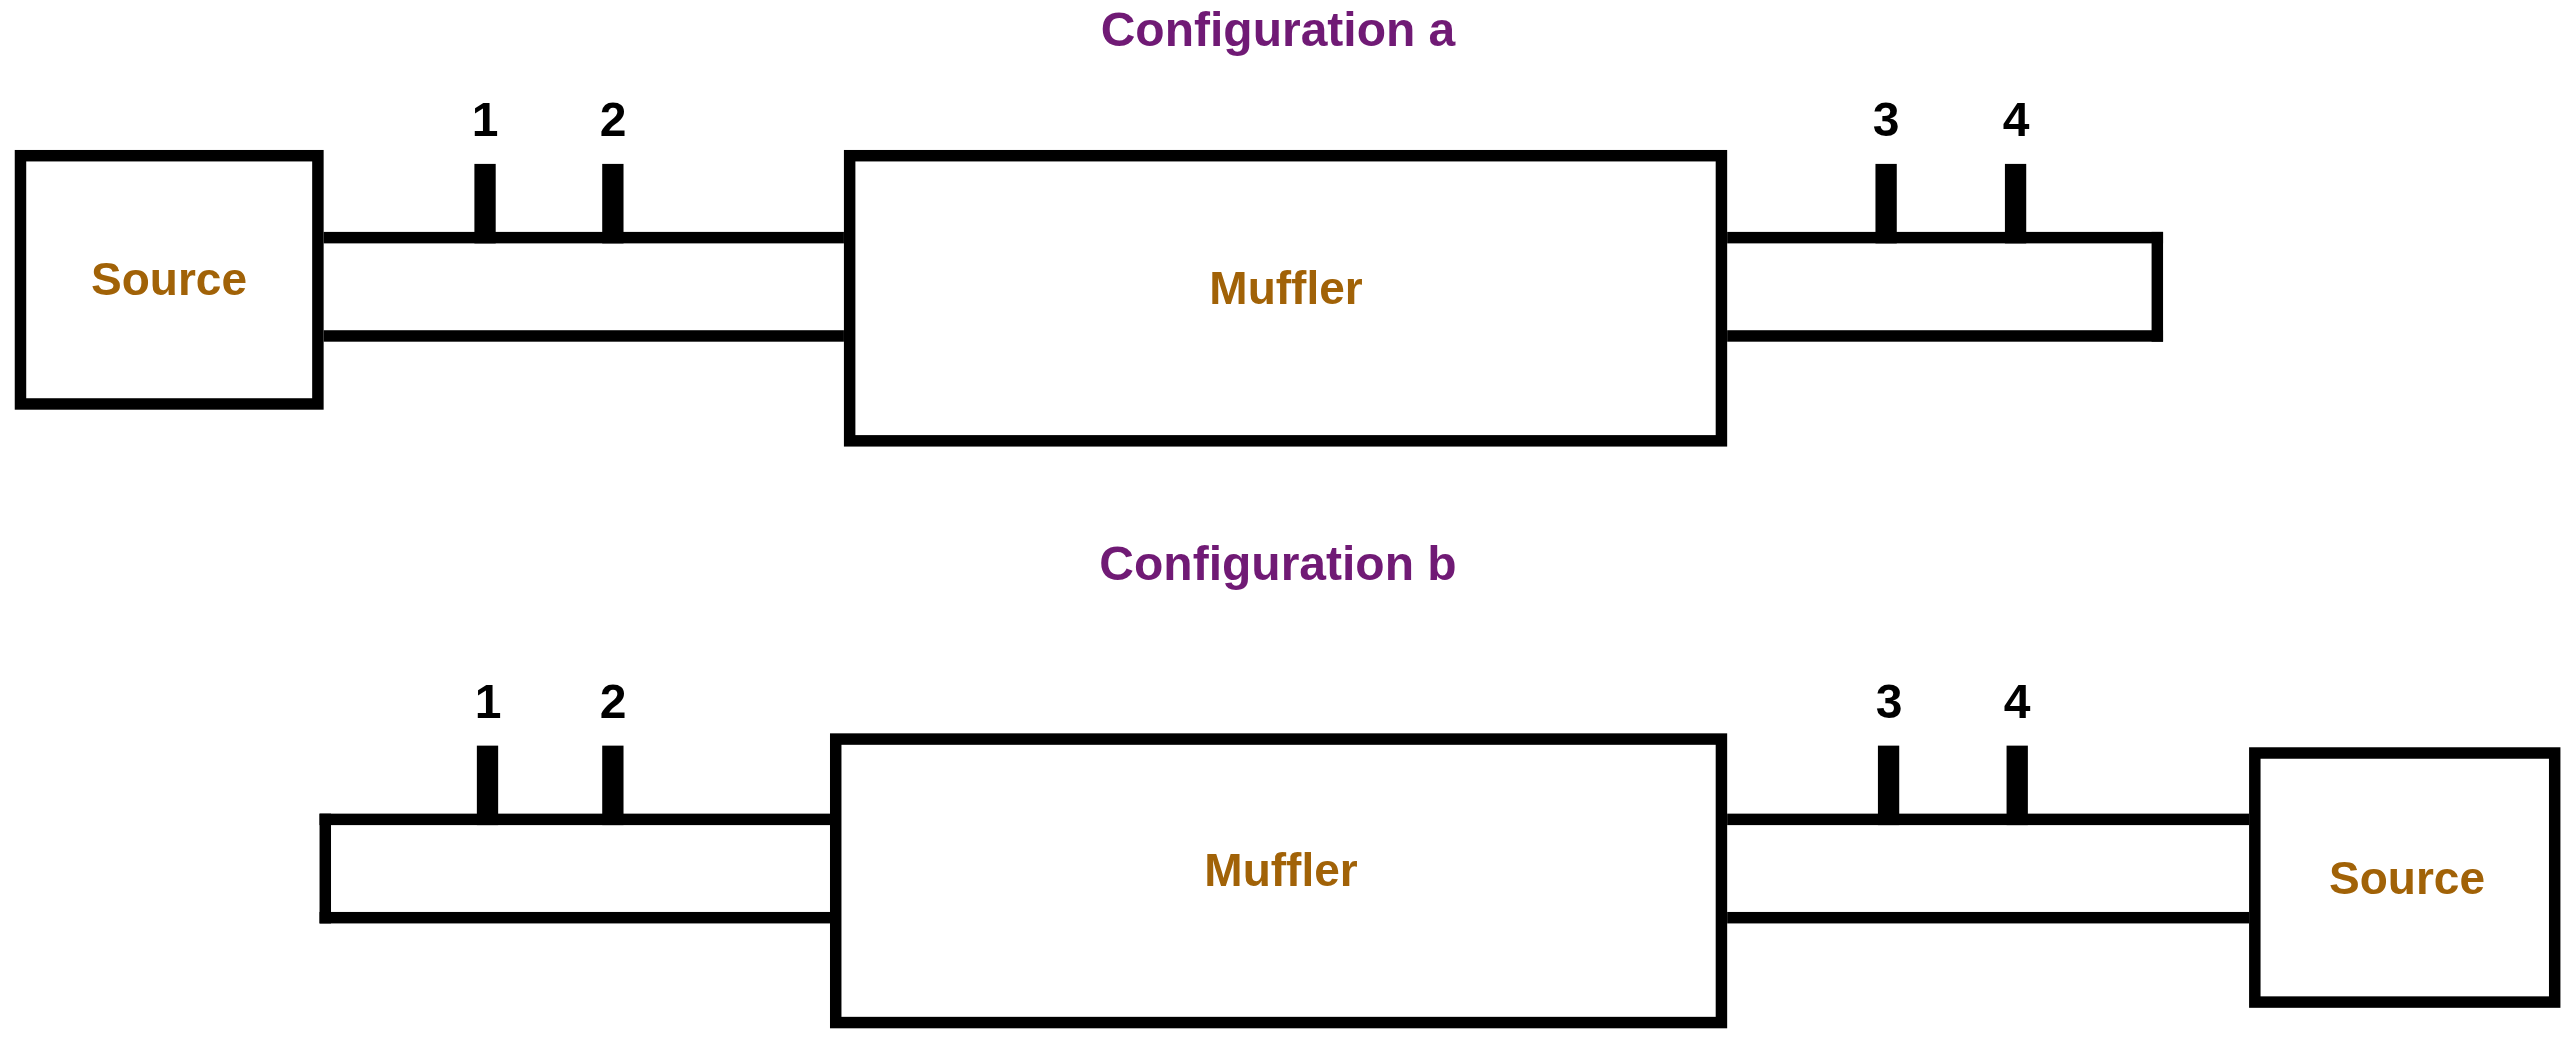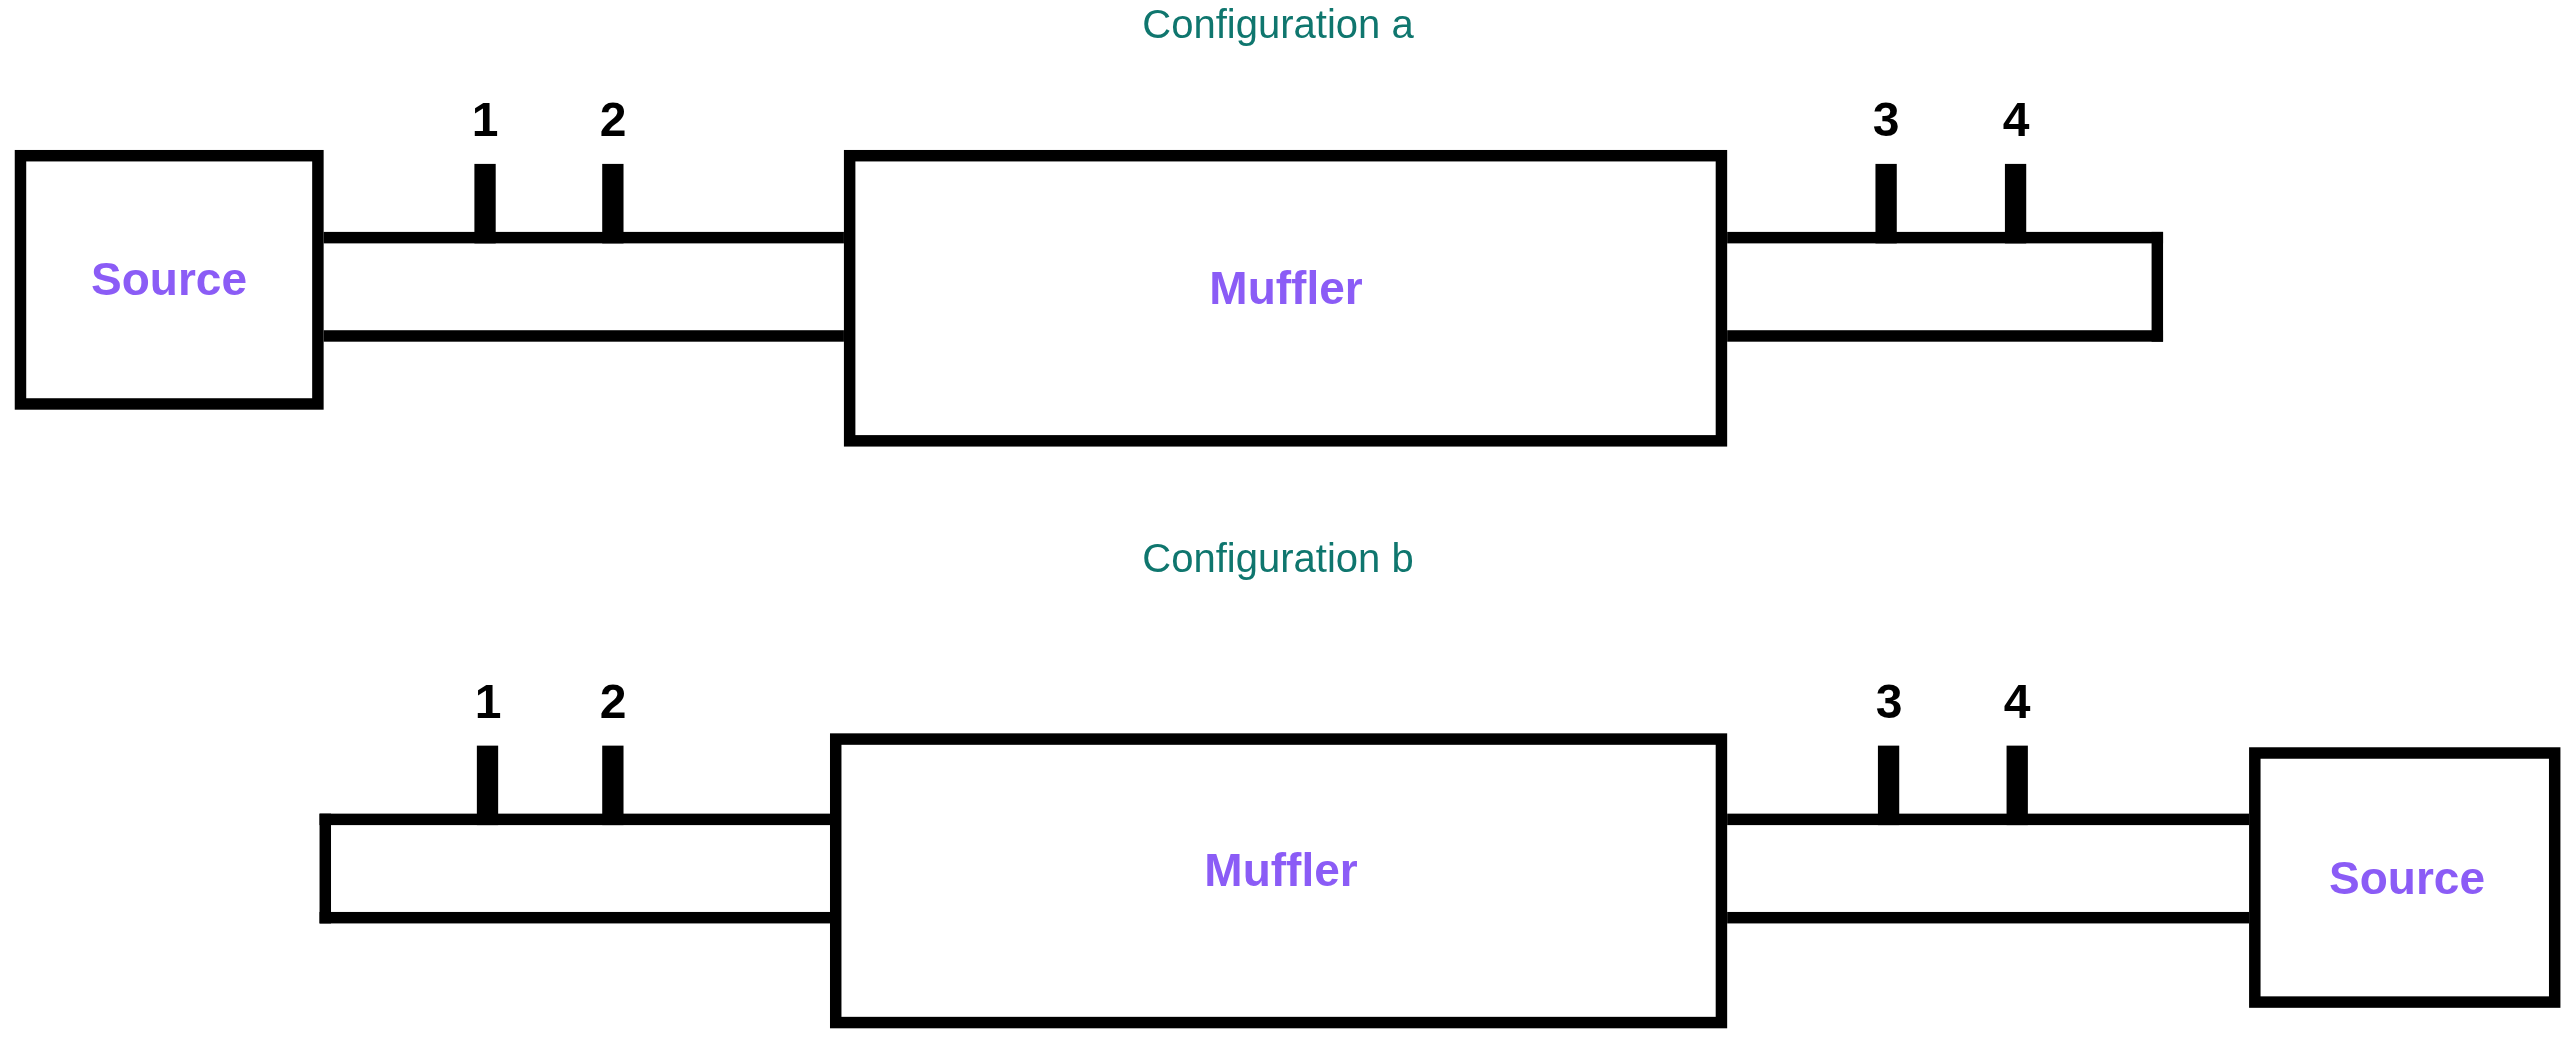--- a/index.html
+++ b/index.html
@@ -21,33 +21,33 @@
     position: absolute;
     left: 0;
     top: 0;
     width: 2576px;
     height: 1048px;
     display: block;
   }
   .cfg-title {
     position: absolute;
     font-family: "Liberation Sans", sans-serif;
-    font-weight: normal;
-    font-size: 40px;
-    color: #0f766e;
+    font-weight: bold;
+    font-size: 48px;
+    color: #701a75;
     white-space: nowrap;
     text-align: center;
     transform: translateX(-50%);
   }
   .box-label {
     position: absolute;
     font-family: "Liberation Sans", sans-serif;
     font-weight: bold;
     font-size: 46px;
-    color: #8b5cf6;
+    color: #a16207;
     white-space: nowrap;
     transform: translate(-50%, -50%);
   }
   .mic-label {
     position: absolute;
     font-family: "Liberation Sans", sans-serif;
     font-weight: bold;
     font-size: 48px;
     color: #000000;
     white-space: nowrap;

